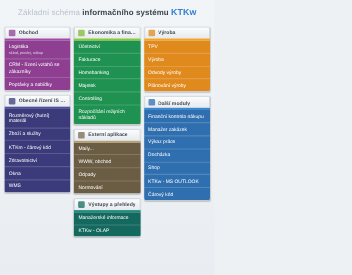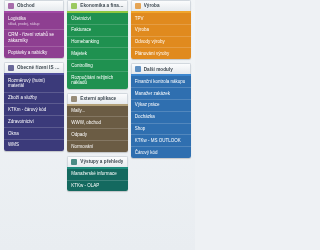--- a/index.html
+++ b/index.html
@@ -104,20 +104,27 @@
   .accentbar{height:2px;width:100%;display:block;}
 
   
   .spacer{flex:1 1 auto;}
 </style>
 </head>
 <body>
 
 <div class="page">
 
+  <div class="header">
+    <div class="title">
+      <span class="t-faint">Základní schéma</span>
+      <span class="t-dark">informačního systému</span>
+      <span class="t-blue">KTKw</span>
+    </div>
+  </div>
 
   <div class="cols" id="cols">
       <div class="col">
         <div class="block">
           <div class="bhead">
             <span class="ico" style="background: rgb(142, 63, 145);"></span>
             <span class="lbl">Obchod</span>
           </div>
           <span class="accentbar" style="background: rgb(162, 74, 166);"></span>
           <div class="bbody" style="background: rgb(142, 63, 145);">

